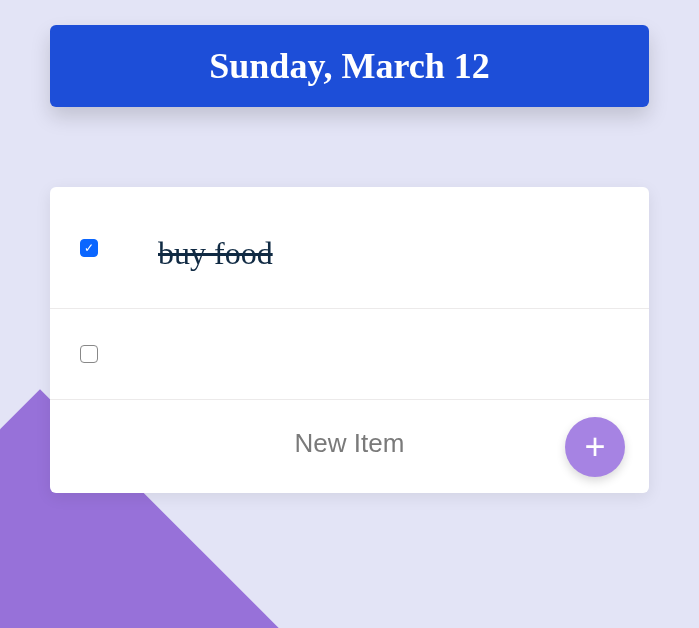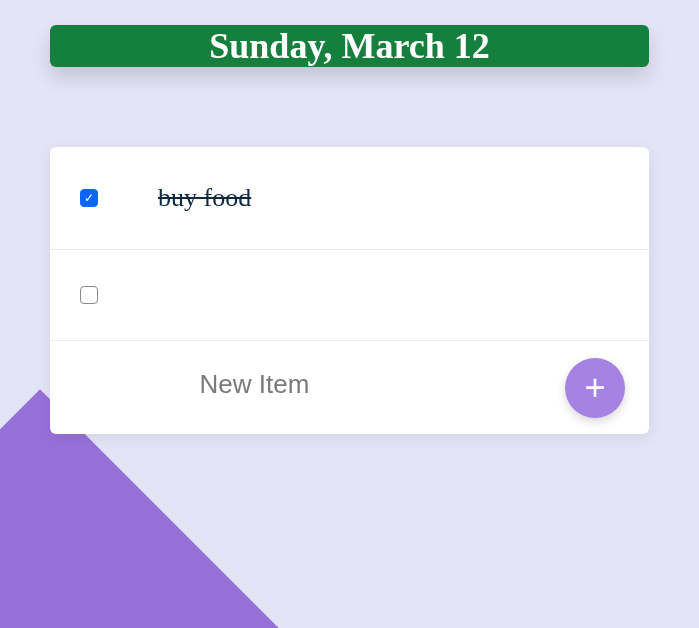--- a/index.html
+++ b/index.html
@@ -6,22 +6,23 @@
     body {
       width: 699px;
       height: 628px;
       background: #e3e4f6;
       font-family: Georgia, 'Times New Roman', serif;
       position: relative;
       overflow: hidden;
     }
     .header {
       margin: 25px 50px 0 50px;
-      background: #15803d;
+      background: #1d4ed8;
       border-radius: 6px;
+      padding: 20px;
       text-align: center;
       box-shadow: 0 10px 20px rgba(0,0,0,0.15);
     }
     .header-title {
       color: #fff;
       font-size: 36px;
       font-weight: bold;
       font-family: Georgia, 'Times New Roman', serif;
     }
     .card {
@@ -52,40 +53,42 @@
       background: #0a66ff;
       border-color: #0a66ff;
     }
     .checkmark {
       color: #fff;
       font-size: 12px;
       line-height: 1;
     }
     .item-text {
       margin-left: 60px;
-      font-size: 26px;
+      font-size: 32px;
       color: #102a43;
       font-family: Georgia, 'Times New Roman', serif;
+      margin-top: 12px;
     }
     .item-text.done {
       text-decoration: line-through;
     }
     .footer {
       display: flex;
       align-items: center;
       justify-content: center;
       padding: 28px 30px 34px 30px;
       position: relative;
     }
     .new-input {
       border: none;
       outline: none;
       font-size: 26px;
       color: #333;
       font-family: Arial, Helvetica, sans-serif;
+      text-align: center;
       width: 300px;
       background: transparent;
     }
     .new-input::placeholder {
       color: #7a7a7a;
     }
     .fab {
       position: absolute;
       right: 24px;
       top: 50%;

